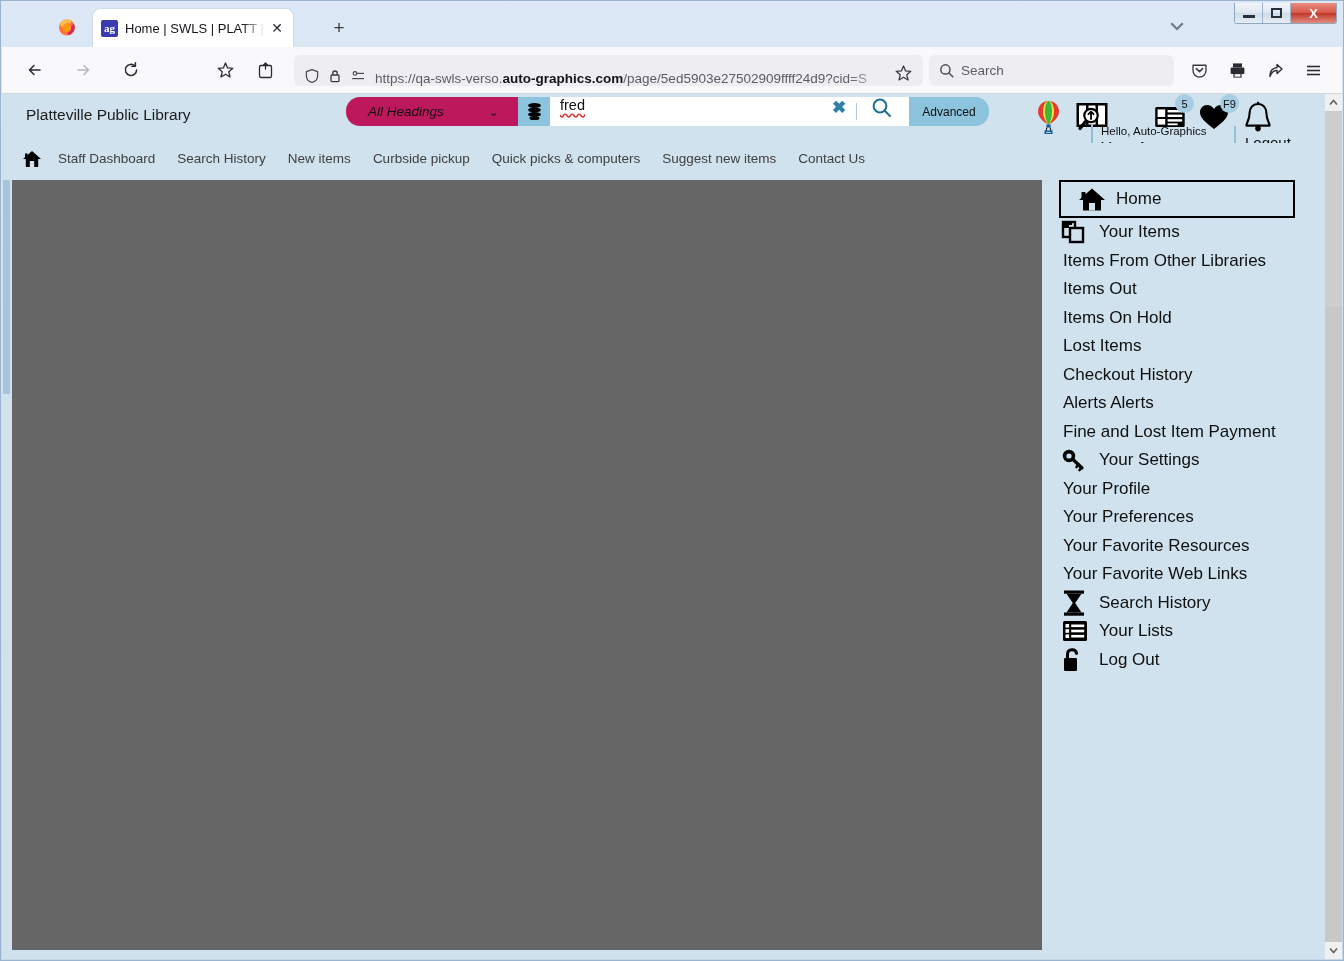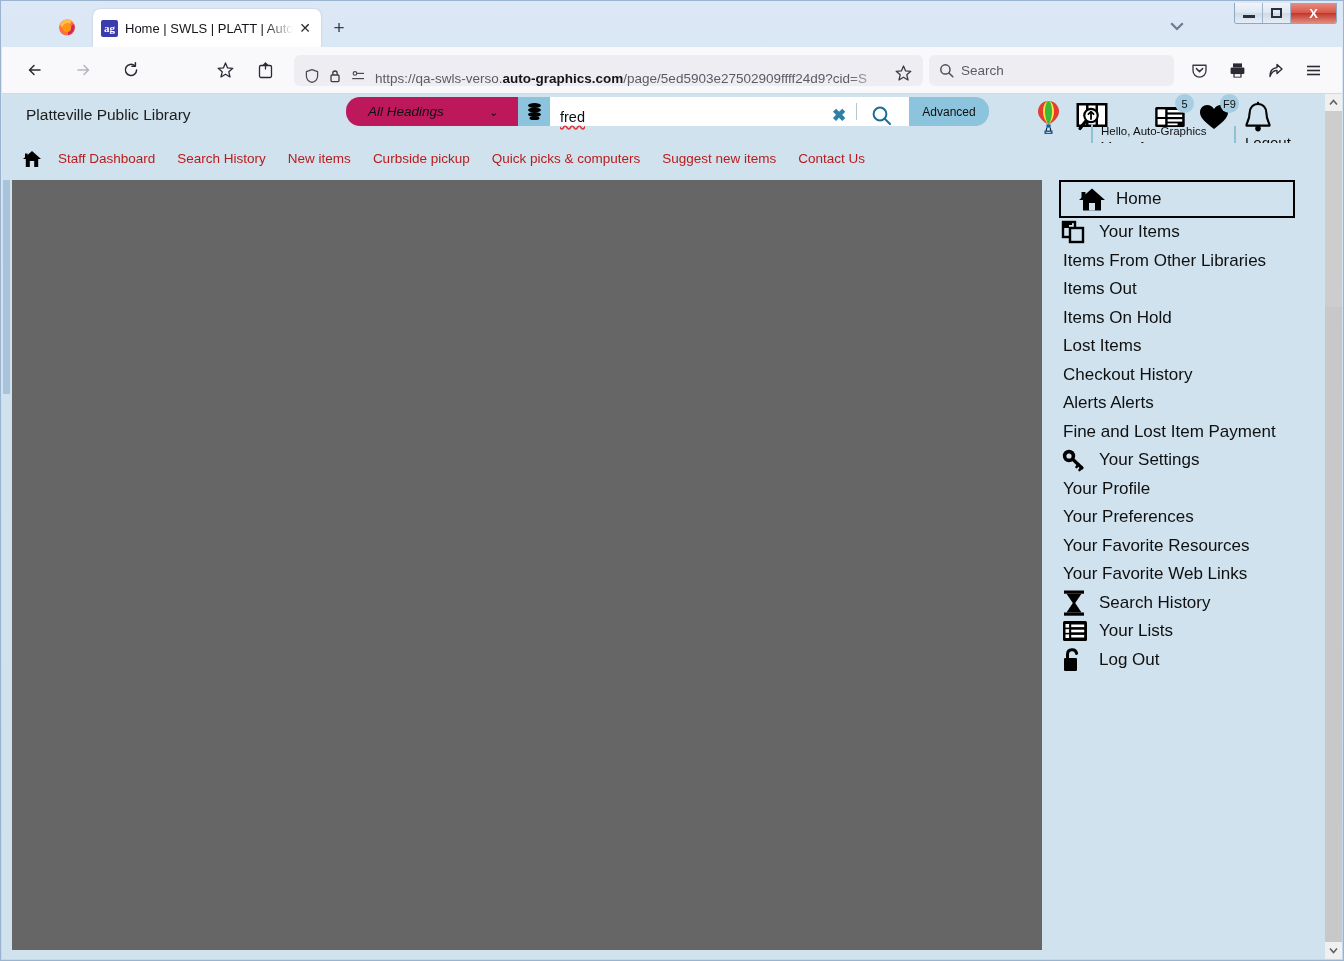--- a/index.html
+++ b/index.html
@@ -22,21 +22,21 @@
   
   #tabstrip {
     position: absolute; left: 0; top: 0; right: 0; height: 46px;
   }
   #firefox-logo {
     position: absolute; left: 56px; top: 16px;
     width: 20px; height: 20px;
   }
   #tab-active {
     position: absolute; left: 92px; top: 8px;
-    width: 228px; height: 38px;
+    width: 200px; height: 38px;
     background: #ffffff;
     border-radius: 7px 7px 0 0;
     box-shadow: 0 0 2px rgba(0,0,0,0.18);
     display: flex; align-items: center; padding: 0 8px;
   }
   #tab-favicon {
     width: 17px; height: 17px; flex: 0 0 17px;
     background: #3b3bb0; border-radius: 2px;
     margin-right: 7px;
     display: flex; align-items: center; justify-content: center;
@@ -169,21 +169,21 @@
     position: absolute; right: 20px; top: 50%;
     transform: translateY(-50%); font-size: 11px; color: #101010;
   }
   #db-icon {
     flex: 0 0 32px; background: #8cc3dd;
     display: flex; align-items: center; justify-content: center;
     cursor: pointer;
   }
   #search-input-wrap {
     flex: 1 1 auto; background: #ffffff;
-    display: flex; align-items: flex-end; padding: 0 4px 0 10px;
+    display: flex; align-items: flex-start; padding: 0 4px 0 10px;
   }
   #search-term {
     flex: 1 1 auto; font-size: 14.5px; color: #101010;
     text-decoration: underline wavy #e03030;
     text-underline-offset: 3px;
     padding-bottom: 1px;
   }
   #clear-search {
     flex: 0 0 34px; display: flex; align-items: center; justify-content: center;
     font-size: 17px; color: #2f7fa8; font-weight: bold; cursor: pointer;
@@ -239,21 +239,21 @@
   #logout-text { font-size: 15px; color: #101010; cursor: pointer; }
 
   
   #navlinks {
     position: absolute; left: 0; top: 49px; right: 0; height: 31px;
     display: flex; align-items: center; padding-left: 20px;
     background: #cfe2ee;
   }
   #home-nav-icon { margin-right: 16px; display: flex; cursor: pointer; }
   .navlink {
-    font-size: 13.5px; color: #b91c1c; margin-right: 22px;
+    font-size: 13.5px; color: #404040; margin-right: 22px;
     cursor: pointer; white-space: nowrap;
   }
   .navlink:last-child { margin-right: 0; }
 
   
   #main-gray {
     position: absolute; left: 10px; top: 86px;
     width: 1030px; bottom: 9px;
     background: #666666;
   }

